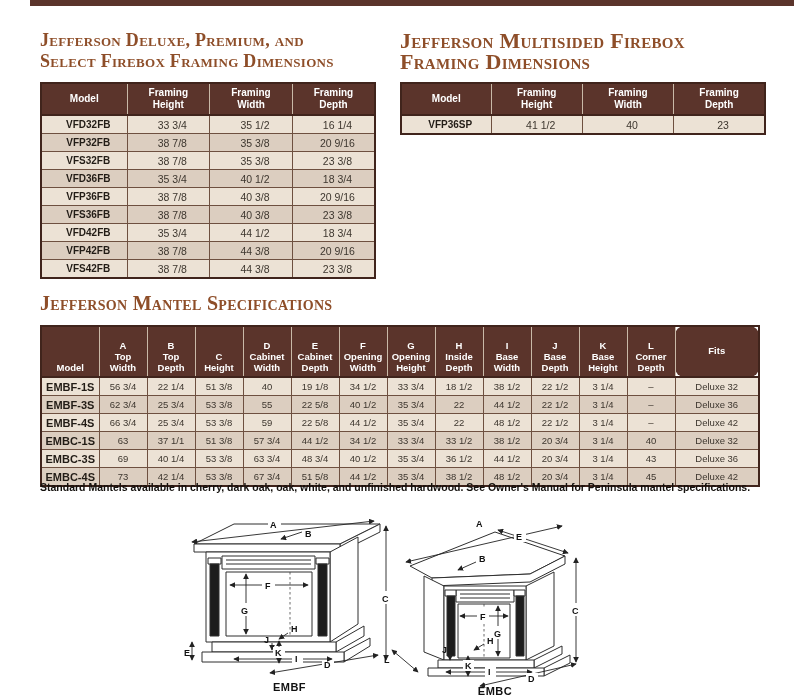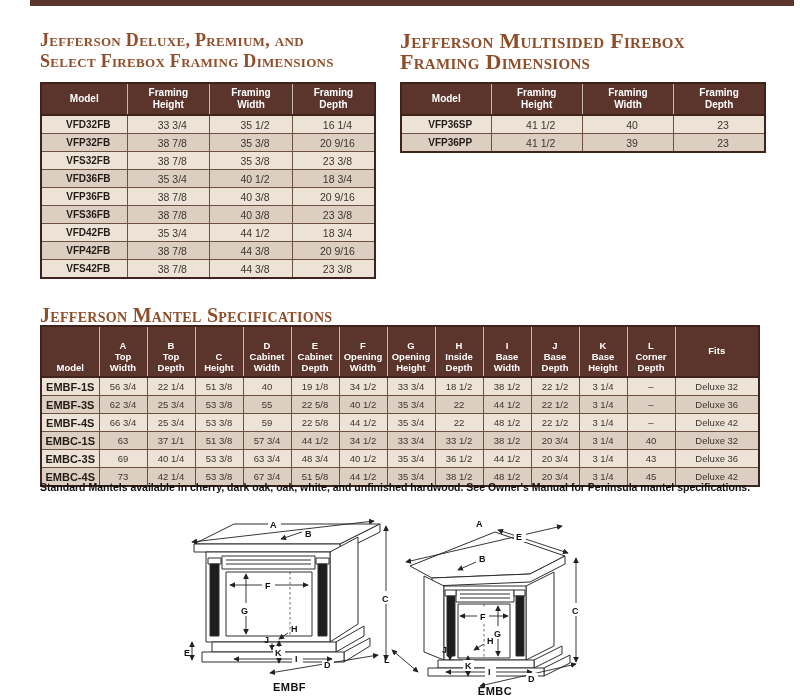--- a/index.html
+++ b/index.html
@@ -3,33 +3,33 @@
 <meta charset="utf-8">
 <style>
   html,body{margin:0;padding:0;}
   body{width:800px;height:700px;background:#ffffff;position:relative;
        font-family:"Liberation Sans",sans-serif;overflow:hidden;}
   .toprule{position:absolute;left:30px;top:0;width:764px;height:6px;background:#5b342b;}
   .sec-title{position:absolute;font-family:"Liberation Serif",serif;font-weight:bold;
              font-variant:small-caps;color:#8e4e29;letter-spacing:.3px;}
   #t1title{left:40px;top:30px;font-size:18px;line-height:21px;}
   #t2title{left:400px;top:30px;font-size:22px;line-height:21px;}
-  #t3title{left:40px;top:304px;font-size:20px;line-height:22px;}
+  #t3title{left:40px;top:292px;font-size:20px;line-height:22px;}
 
   table{border-collapse:collapse;table-layout:fixed;position:absolute;background:#fff;
         border:2px solid #40241c;}
   #ftable{left:40px;top:82px;width:336px;}
   #mstable{left:400px;top:82px;width:366px;}
   #mtable{left:40px;top:325px;width:718px;}
 
   th{background:#5b342b;color:#ffffff;font-weight:bold;white-space:pre-line;
      text-align:center;border:1px solid #c9b9a7;border-bottom:2px solid #40241c;padding:0;}
   #ftable th,#mstable th{font-size:10px;height:30px;line-height:12px;vertical-align:middle;}
   #mtable th{font-size:9.5px;height:46px;line-height:11px;vertical-align:bottom;padding-bottom:3px;}
-  #mtable th:last-child{vertical-align:middle;}
+  #mtable th:last-child{vertical-align:middle;border-radius:9px;}
 
   td{border:1px solid #6e5040;text-align:center;color:#3d362e;padding:0;}
   #ftable td,#mstable td{font-size:10.5px;height:17px;padding-left:8px;}
   #mtable td{font-size:9.5px;height:17px;}
   tr.light td{background:#ece2d5;}
   tr.dark td{background:#dccec0;}
   td.model{font-weight:bold;color:#221c16;}
   #ftable td.model,#mstable td.model{font-size:10px;}
   #mtable td.model{font-size:11px;margin-top:9px;}
 
@@ -156,26 +156,20 @@
 Width</th>
         <th>Framing
 Depth</th>
       </tr>
     </thead>
   <tbody id="multisided-table-body">
       <tr class="light">
         <td class="model">VFP36SP</td>
         <td>41 1/2</td>
         <td>40</td>
-        <td>23</td>
-      </tr>
-      <tr class="dark">
-        <td class="model">VFP36PP</td>
-        <td>41 1/2</td>
-        <td>39</td>
         <td>23</td>
       </tr>
     </tbody>
 </table>
 
 <div class="sec-title" id="t3title">Jefferson Mantel Specifications</div>
 
 <table id="mtable">
   <colgroup>
     <col style="width:58px">

